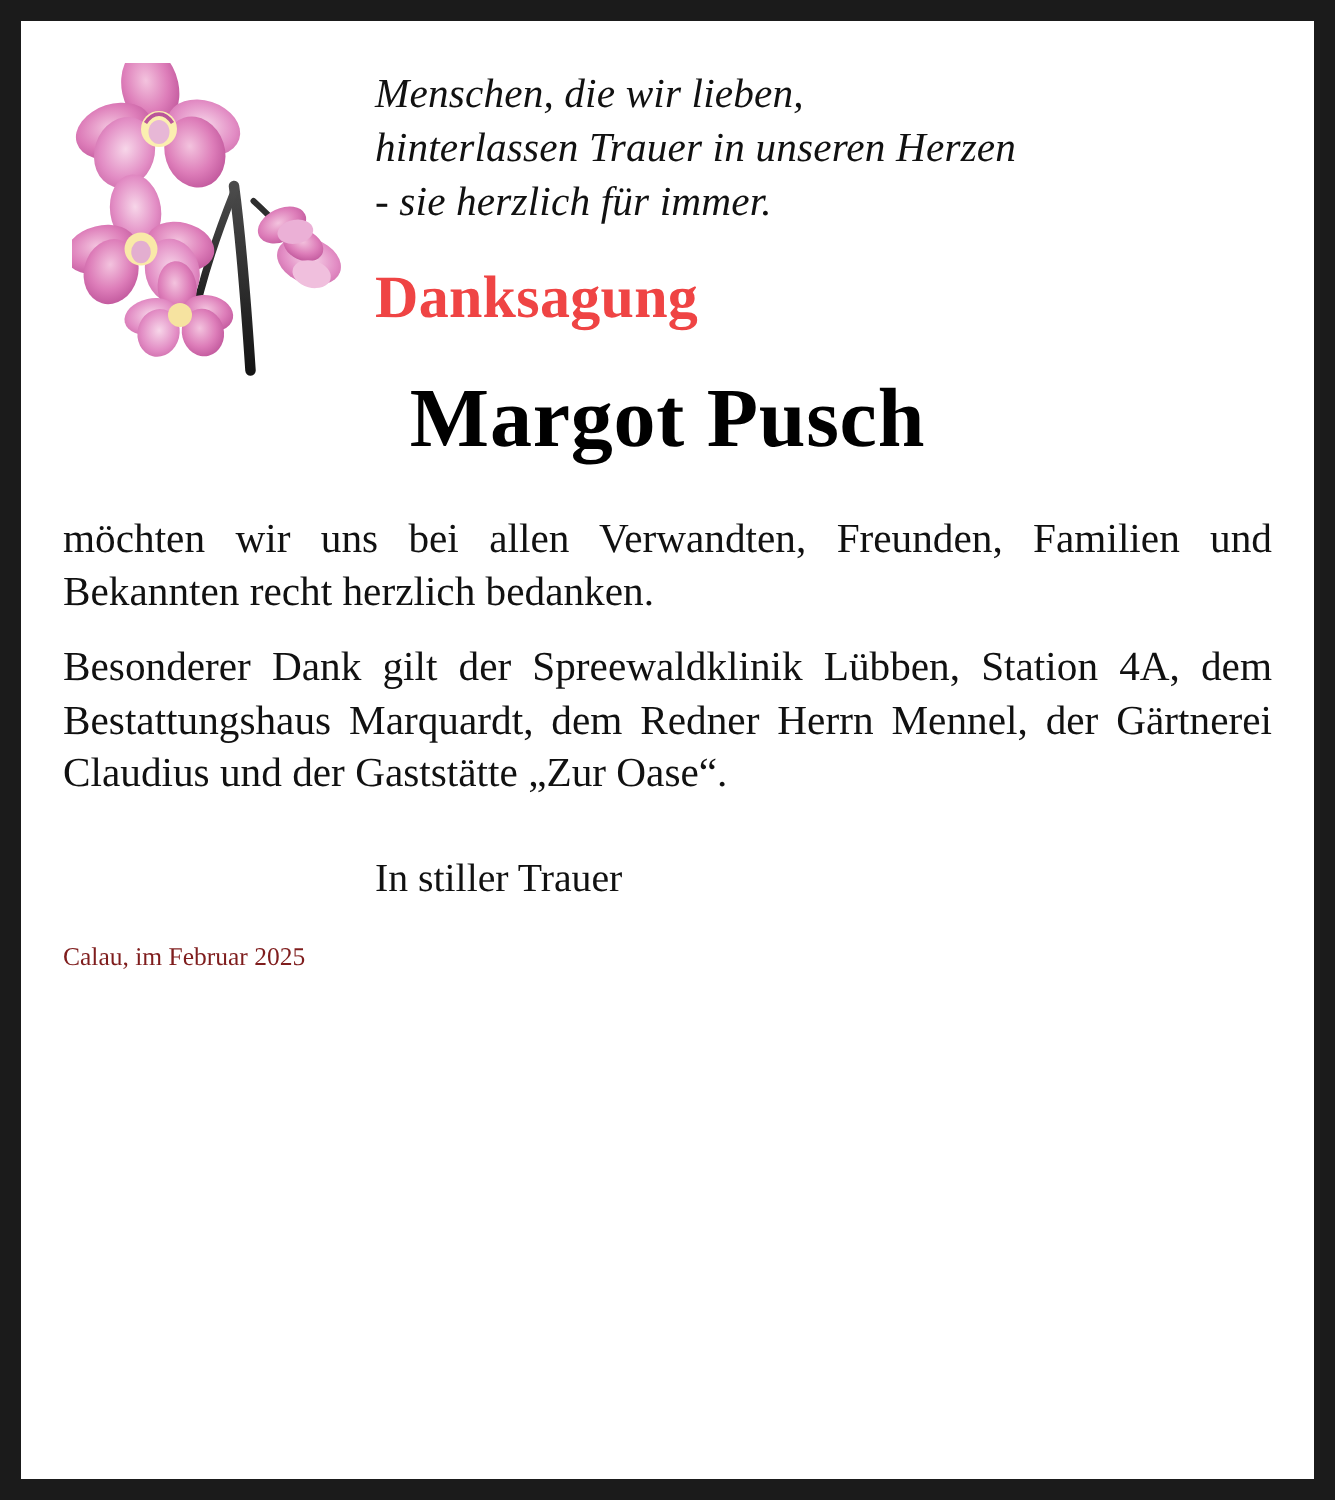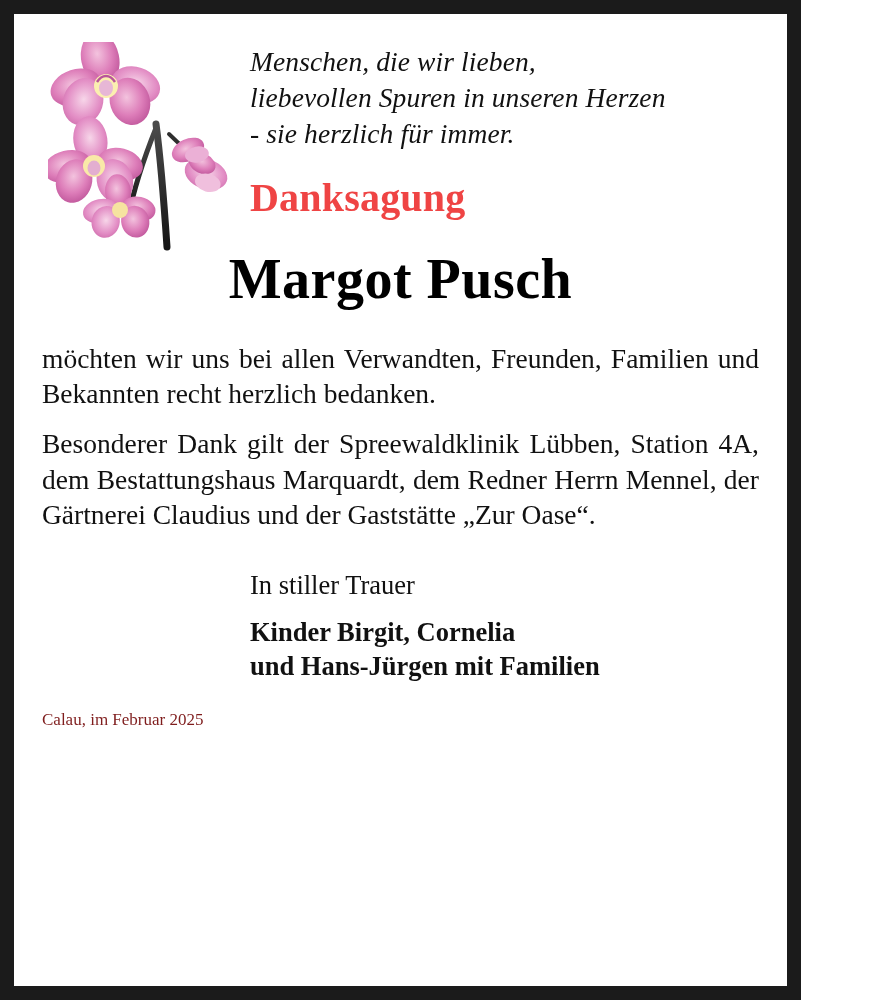--- a/index.html
+++ b/index.html
@@ -9,21 +9,21 @@
   }
   body {
     width: 890px;
     height: 1000px;
     font-family: "Liberation Serif", serif;
     overflow: hidden;
   }
   .notice {
     position: relative;
     box-sizing: border-box;
-    width: 801px;
+    width: 890px;
     height: 1000px;
     background: #ffffff;
     border: 14px solid #1b1b1b;
     padding: 22px 28px 0 28px;
   }
   .inner {
     position: relative;
     width: 100%;
     height: 100%;
   }
@@ -176,38 +176,34 @@
         <g transform="translate(140,108)">
           <ellipse cx="0" cy="0" rx="17" ry="11" fill="url(#pet)" transform="rotate(-25)"></ellipse>
           <ellipse cx="8" cy="6" rx="12" ry="8" fill="#ebb0d6" transform="rotate(-10)"></ellipse>
         </g>
       </svg>
     </div>
 
     <div class="header-block">
       <div class="quote">
         <div>Menschen, die wir lieben,</div>
-        <div>liebevollen Spuren in unseren Herzen</div>
+        <div>hinterlassen Trauer in unseren Herzen</div>
         <div>- sie herzlich für immer.</div>
       </div>
       <div class="danksagung">Danksagung</div>
     </div>
 
 
     <div class="name">Margot Pusch</div>
 
     <div class="body-text" style="margin-top:0">
       <p>möchten wir uns bei allen Verwandten, Freunden, Familien und Bekannten recht herzlich bedanken.</p>
       <p class="para-gap">Besonderer Dank gilt der Spreewaldklinik Lübben, Station 4A, dem Bestattungshaus Marquardt, dem Redner Herrn Mennel, der Gärtnerei Claudius und der Gaststätte „Zur Oase“.</p>
     </div>
 
     <div class="closing">
       <div class="in-trauer">In stiller Trauer</div>
-      <div class="children">
-        <div>Kinder Birgit, Cornelia</div>
-        <div>und Hans-Jürgen mit Familien</div>
-      </div>
     </div>
 
     <div class="place-date">Calau, im Februar 2025</div>
 
   </div>
 </div>
 
 </body></html>

